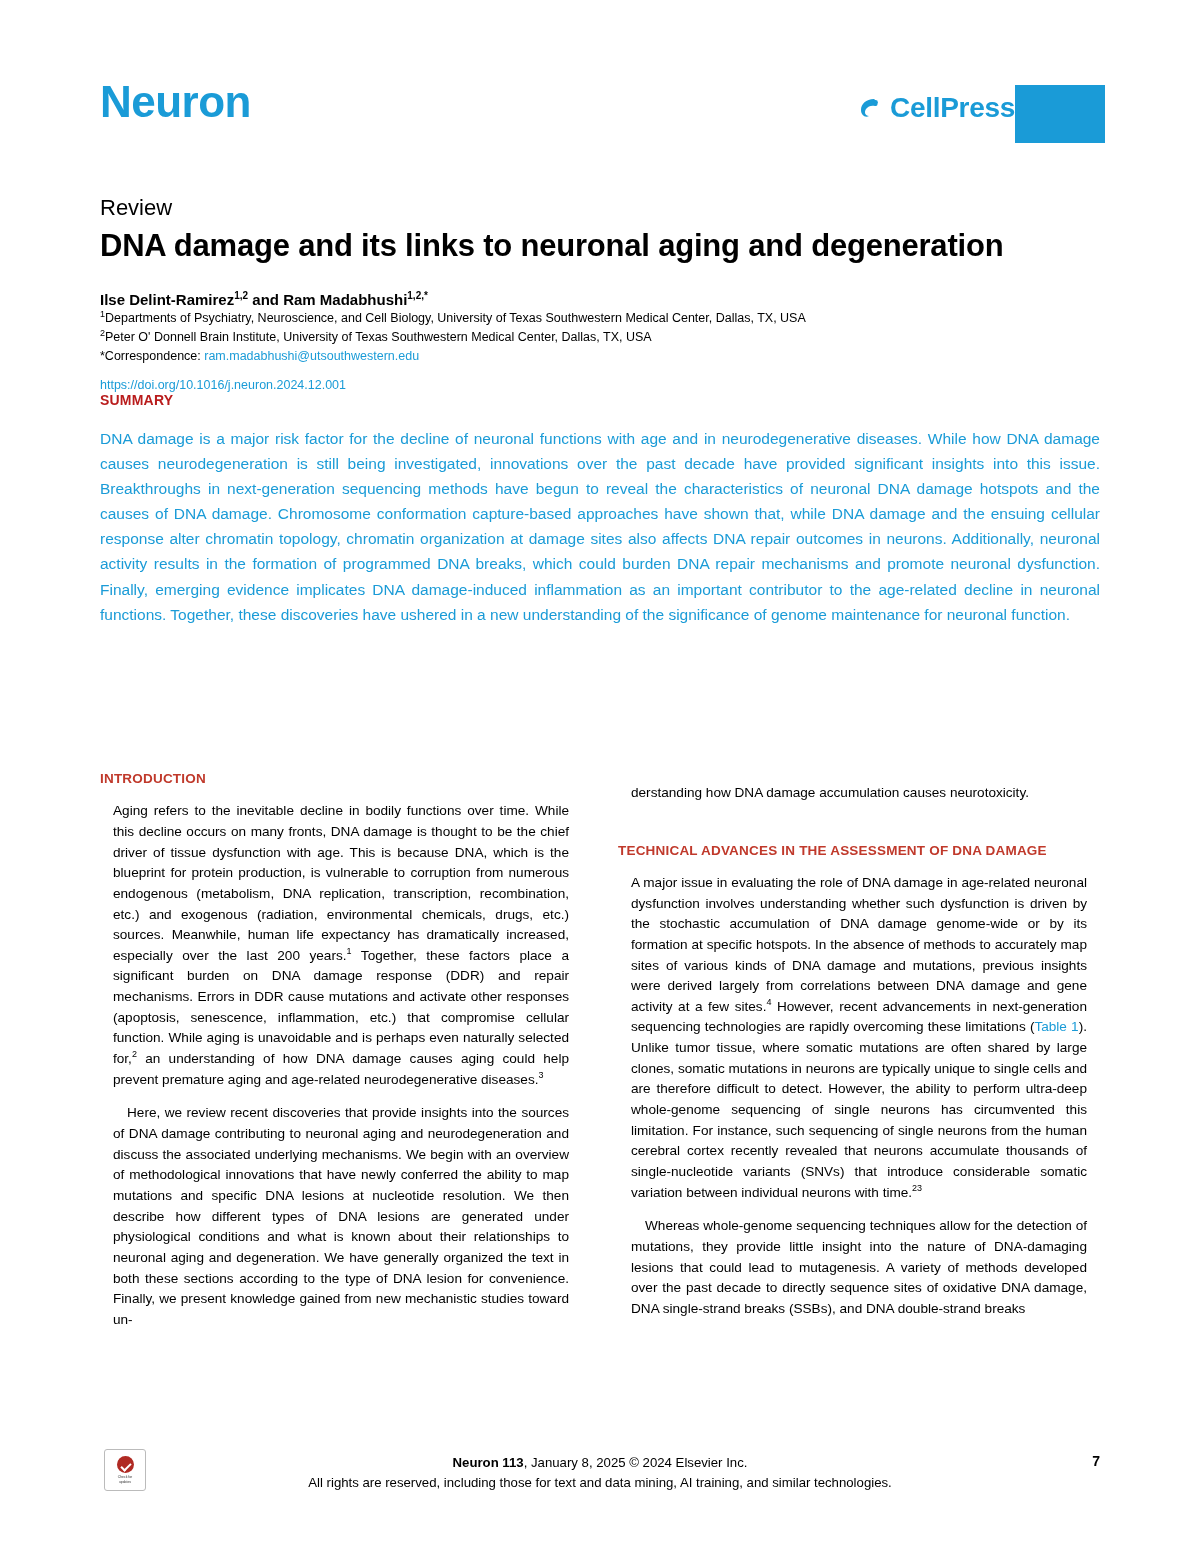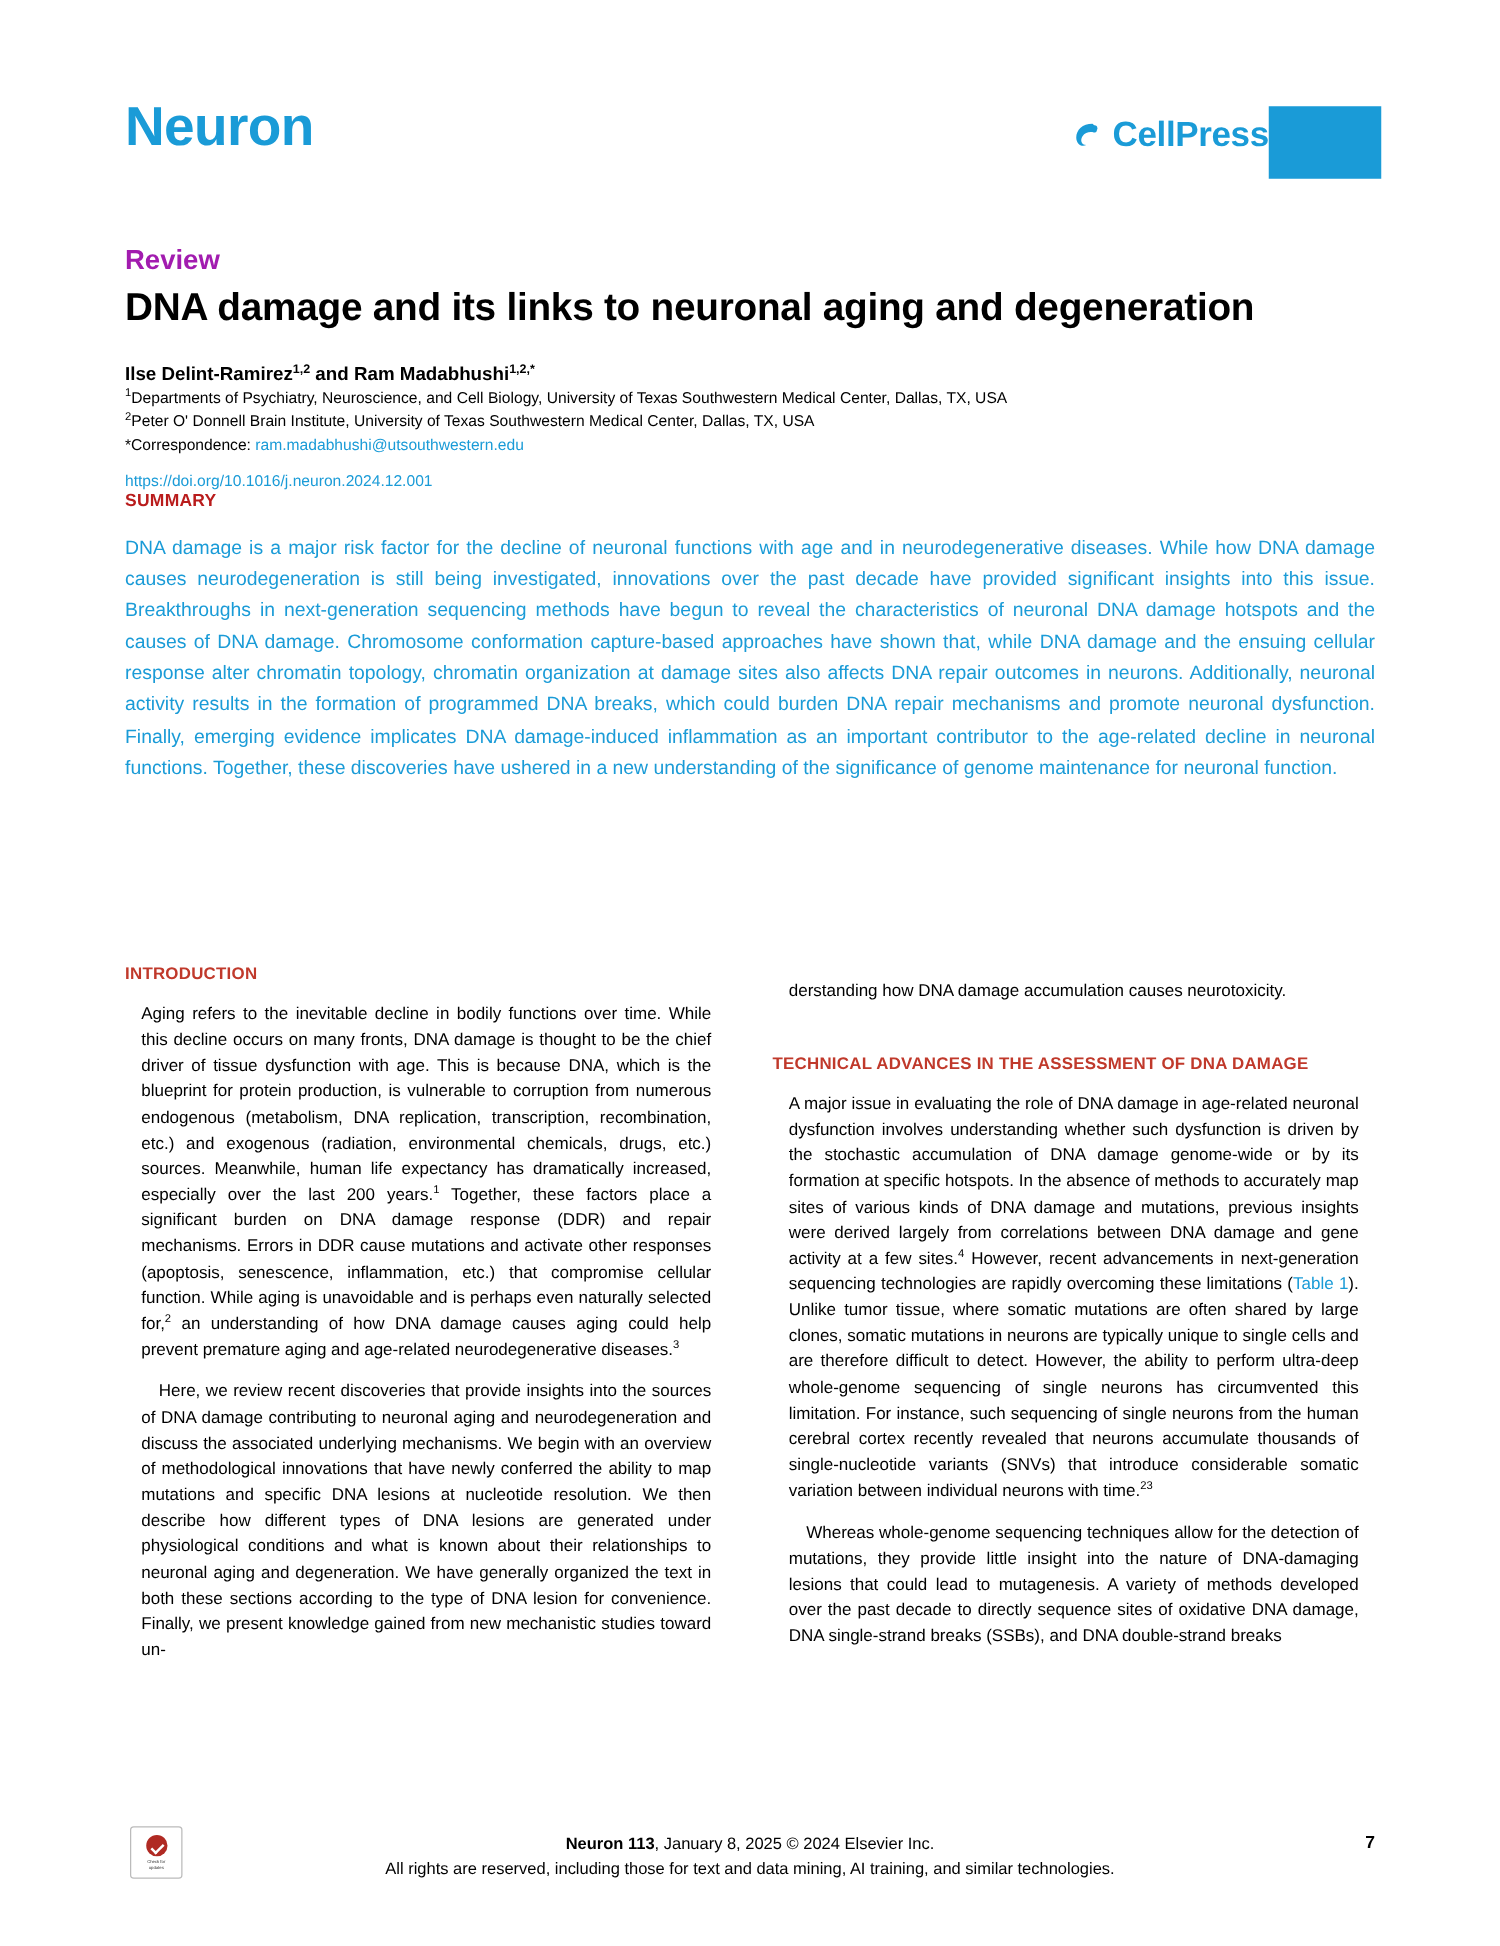--- a/index.html
+++ b/index.html
@@ -70,22 +70,22 @@
 
   
   .content {
     position: absolute;
     top: 195px;
     left: 100px;
     width: 1000px;
   }
   .article-type {
     font-size: 22px;
-    font-weight: bold;
-    color: #a21caf;
+    font-weight: normal;
+    color: #000000;
     margin-bottom: 6px;
   }
   .article-title {
     font-size: 31px;
     font-weight: bold;
     line-height: 1.2;
     color: #000;
     margin: 0 0 26px 0;
     letter-spacing: -0.2px;
   }
@@ -157,21 +157,21 @@
   }
   p.body + p.body { text-indent: 14px; }
   p.body sup { font-size: 9px; vertical-align: super; line-height: 0; }
   .tlink { color: #1a9bd7; text-decoration: none; }
 
   
   .footer {
     position: absolute;
     left: 100px;
     right: 100px;
-    bottom: 36px;
+    bottom: 48px;
     height: 60px;
   }
   .crossmark {
     position: absolute;
     left: 4px;
     top: 0;
     width: 40px;
     height: 40px;
     border: 1px solid #bbb;
     border-radius: 3px;

